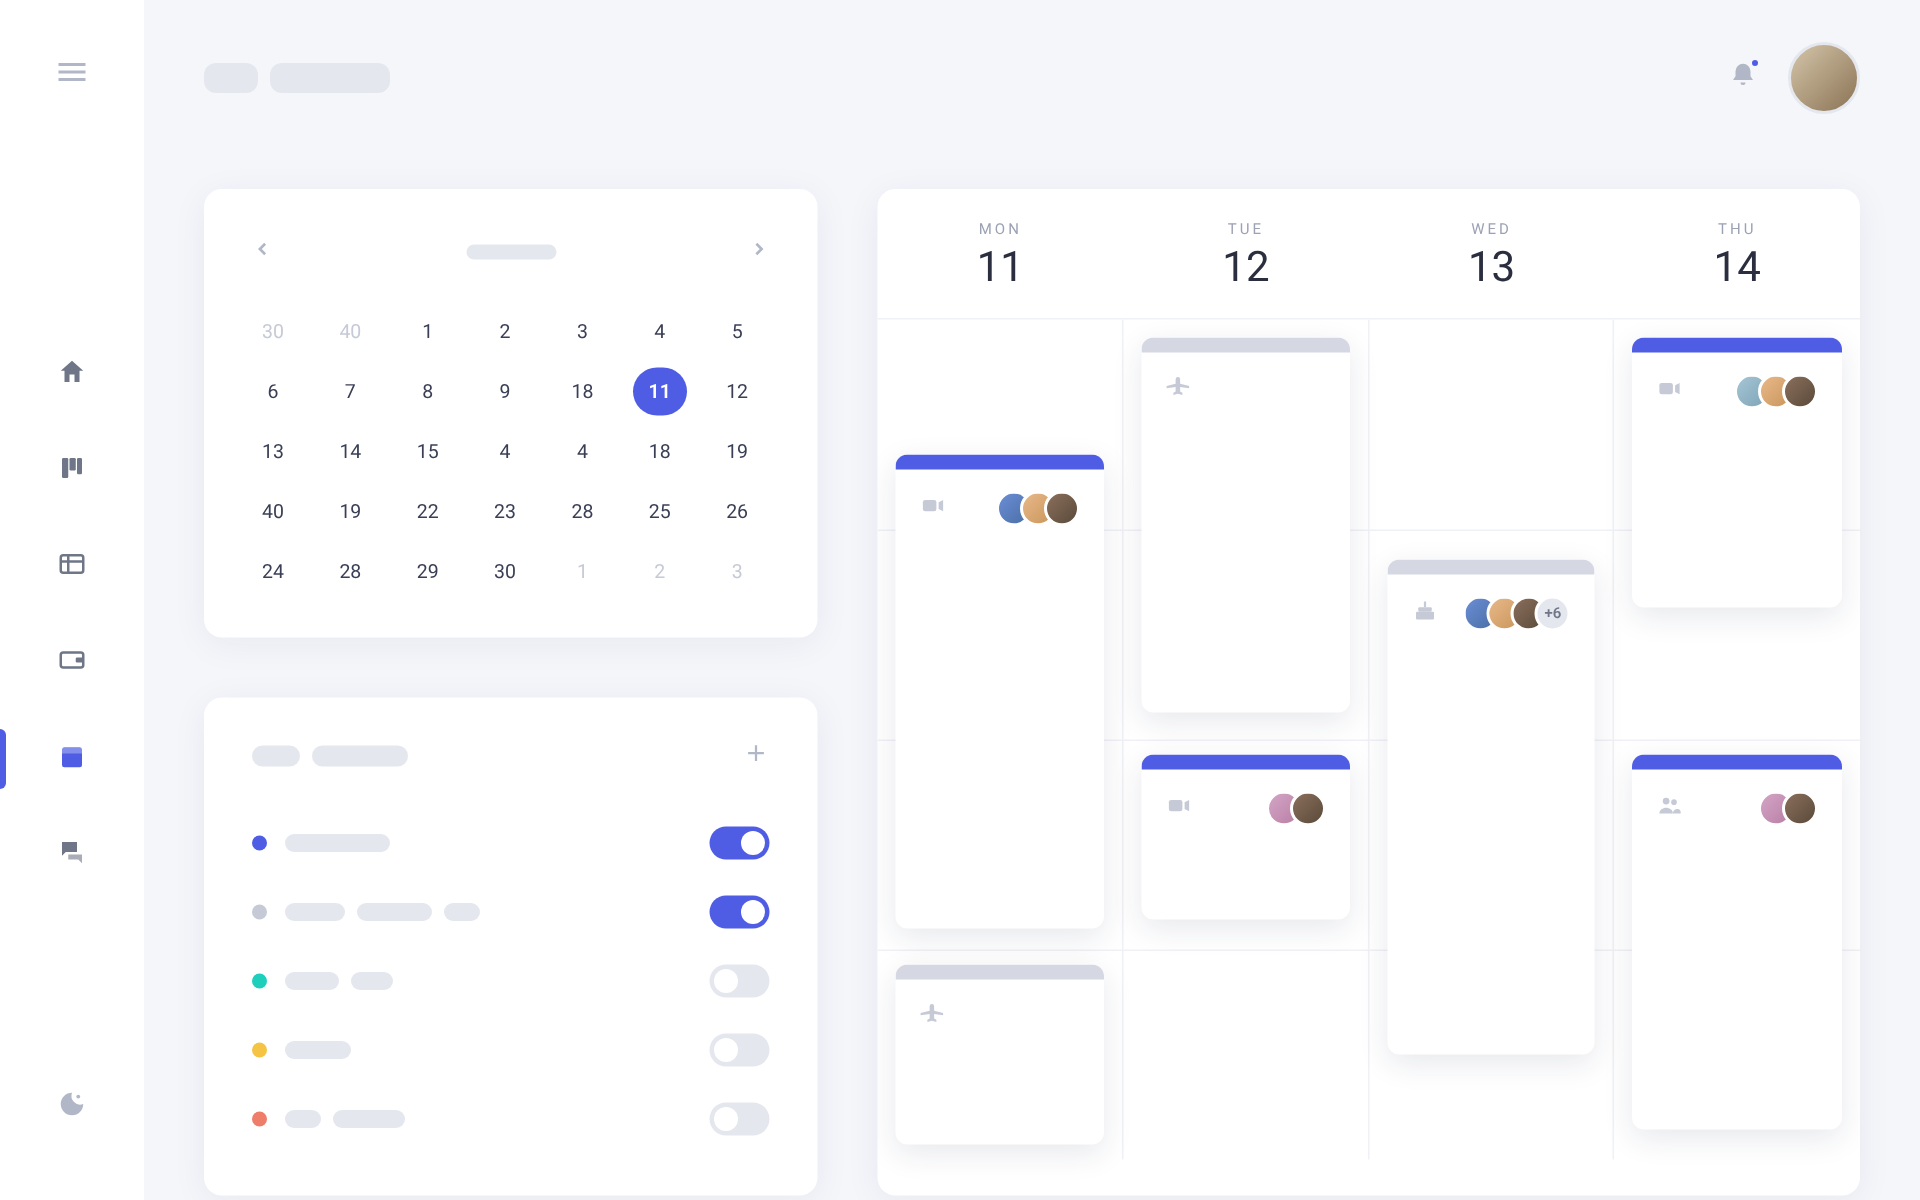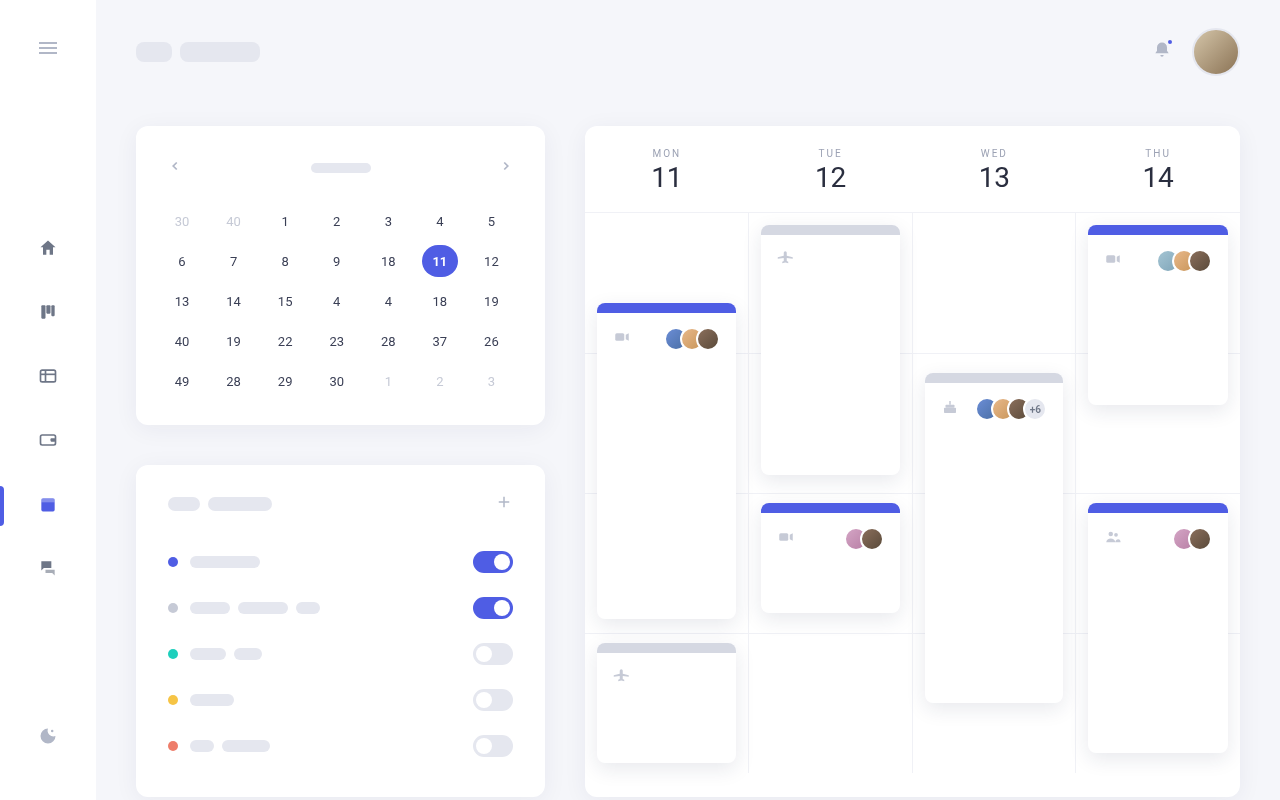--- a/index.html
+++ b/index.html
@@ -357,23 +357,23 @@
             <div class="cal-cell">15</div>
             <div class="cal-cell">4</div>
             <div class="cal-cell">4</div>
             <div class="cal-cell">18</div>
             <div class="cal-cell">19</div>
             <div class="cal-cell">40</div>
             <div class="cal-cell">19</div>
             <div class="cal-cell">22</div>
             <div class="cal-cell">23</div>
             <div class="cal-cell">28</div>
-            <div class="cal-cell">37</div>
+            <div class="cal-cell">25</div>
             <div class="cal-cell">26</div>
-            <div class="cal-cell">49</div>
+            <div class="cal-cell">24</div>
             <div class="cal-cell">28</div>
             <div class="cal-cell">29</div>
             <div class="cal-cell">30</div>
             <div class="cal-cell muted">1</div>
             <div class="cal-cell muted">2</div>
             <div class="cal-cell muted">3</div>
           </div>
       </div>
 
       <div class="card cal-list">

